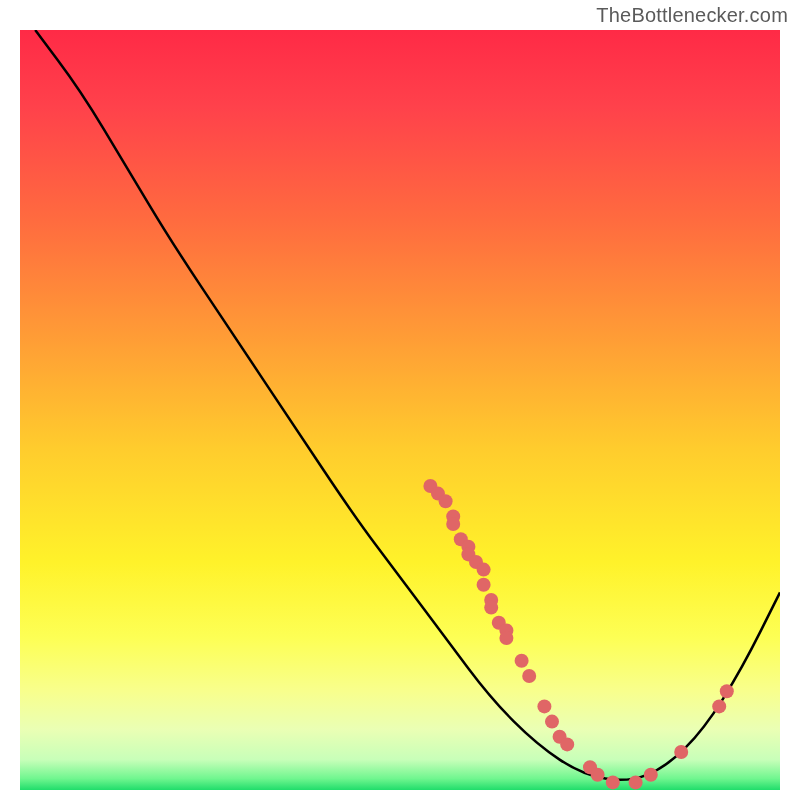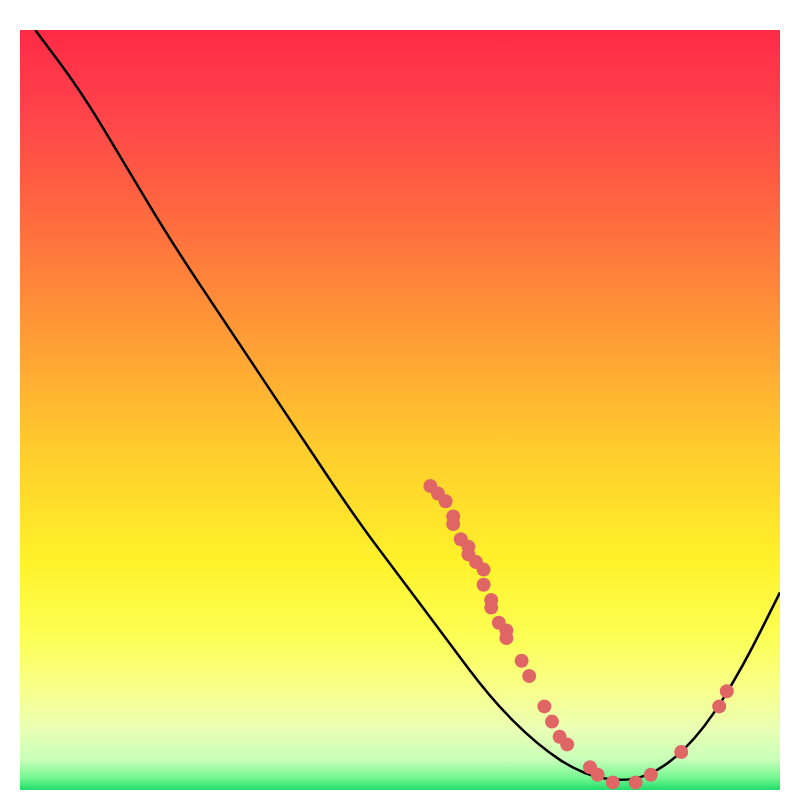--- a/index.html
+++ b/index.html
@@ -58,20 +58,21 @@
     left: 0;
     top: 0;
     width: 100%;
     height: 100%;
   }
 </style>
 </head>
 <body>
 <div class="canvas">
 
+  <div class="watermark">TheBottlenecker.com</div>
 
   <div class="plot-area">
     <div class="gradient"></div>
     <svg class="curve" viewBox="0 0 760 760" preserveAspectRatio="none">
       <g id="svg-layer">
           <path d="M 15.200000000000001 0 Q 15.200000000000001 0 38 30.399999999999977 Q 60.800000000000004 60.799999999999955 83.6 98.79999999999995 Q 106.4 136.80000000000007 129.20000000000002 174.79999999999995 Q 152 212.80000000000007 182.4 258.4 Q 212.8 304 243.20000000000002 349.59999999999997 Q 273.59999999999997 395.2 304 440.8 Q 334.4 486.40000000000003 357.2 516.8 Q 380 547.2 402.8 577.6 Q 425.6 608 448.4 638.4 Q 471.2 668.8 494 691.6 Q 516.8000000000001 714.4 539.6 729.6 Q 562.4 744.8 585.2 748.6 Q 608 752.4 627 744.8 Q 646 737.2 665 718.2 Q 684 699.2 703 668.8 Q 722 638.4 741 600.4 L 760 562.4" fill="none" stroke="#000000" stroke-width="2.5"></path>
           <circle cx="410.40000000000003" cy="456" r="7" fill="#e06666"></circle>
           <circle cx="418.00000000000006" cy="463.59999999999997" r="7" fill="#e06666"></circle>
           <circle cx="425.6" cy="471.2" r="7" fill="#e06666"></circle>
           <circle cx="433.2" cy="486.40000000000003" r="7" fill="#e06666"></circle>

